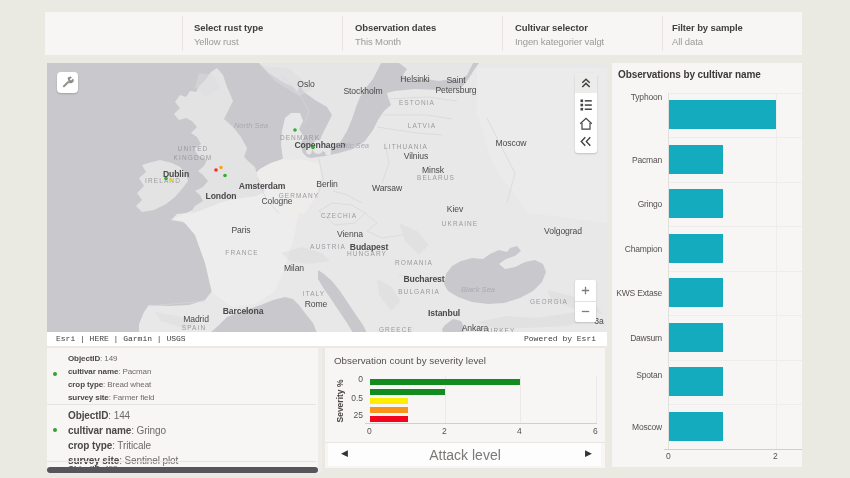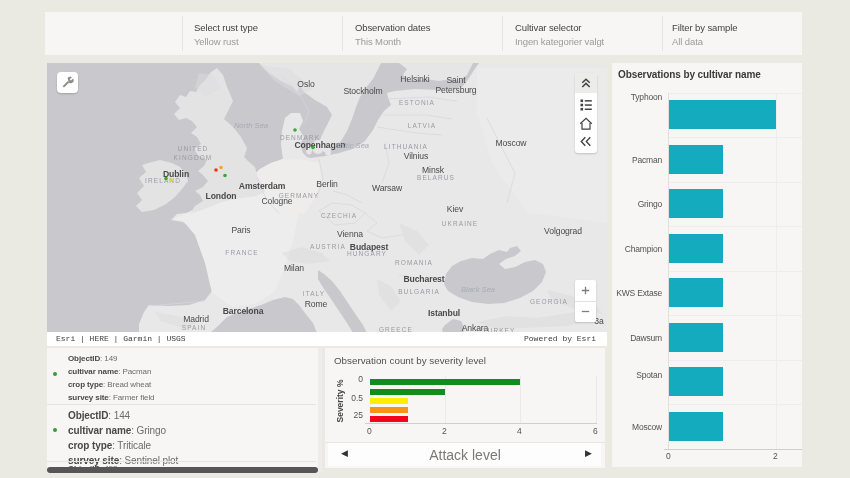--- a/index.html
+++ b/index.html
@@ -1,19 +1,19 @@
 <!DOCTYPE html>
 <html><head>
 <meta charset="utf-8">
 <style>
 *{margin:0;padding:0;box-sizing:border-box}
 html,body{width:850px;height:478px;background:#eae9e2;font-family:"Liberation Sans",sans-serif;overflow:hidden;position:relative}
 .abs{position:absolute}
 .panel{position:absolute;background:#f8f6f5}
-.htitle{font-weight:normal;font-size:9.5px;color:#413f3e;letter-spacing:-0.1px}
+.htitle{font-weight:bold;font-size:9.5px;color:#413f3e;letter-spacing:-0.1px}
 .hval{font-size:9.5px;color:#9c9a98;letter-spacing:-0.1px}
 .ctitle{font-weight:bold;font-size:10px;color:#3c3a38;letter-spacing:-0.1px}
 .cat{font-size:8.5px;color:#555250;position:absolute;text-align:right;white-space:nowrap;letter-spacing:-0.2px}
 .tick{font-size:8.5px;color:#55524f;position:absolute}
 .bold{font-weight:bold}
 </style>
 </head>
 <body>
 
 <div class="panel" style="left:45px;top:12px;width:757px;height:43px;">

